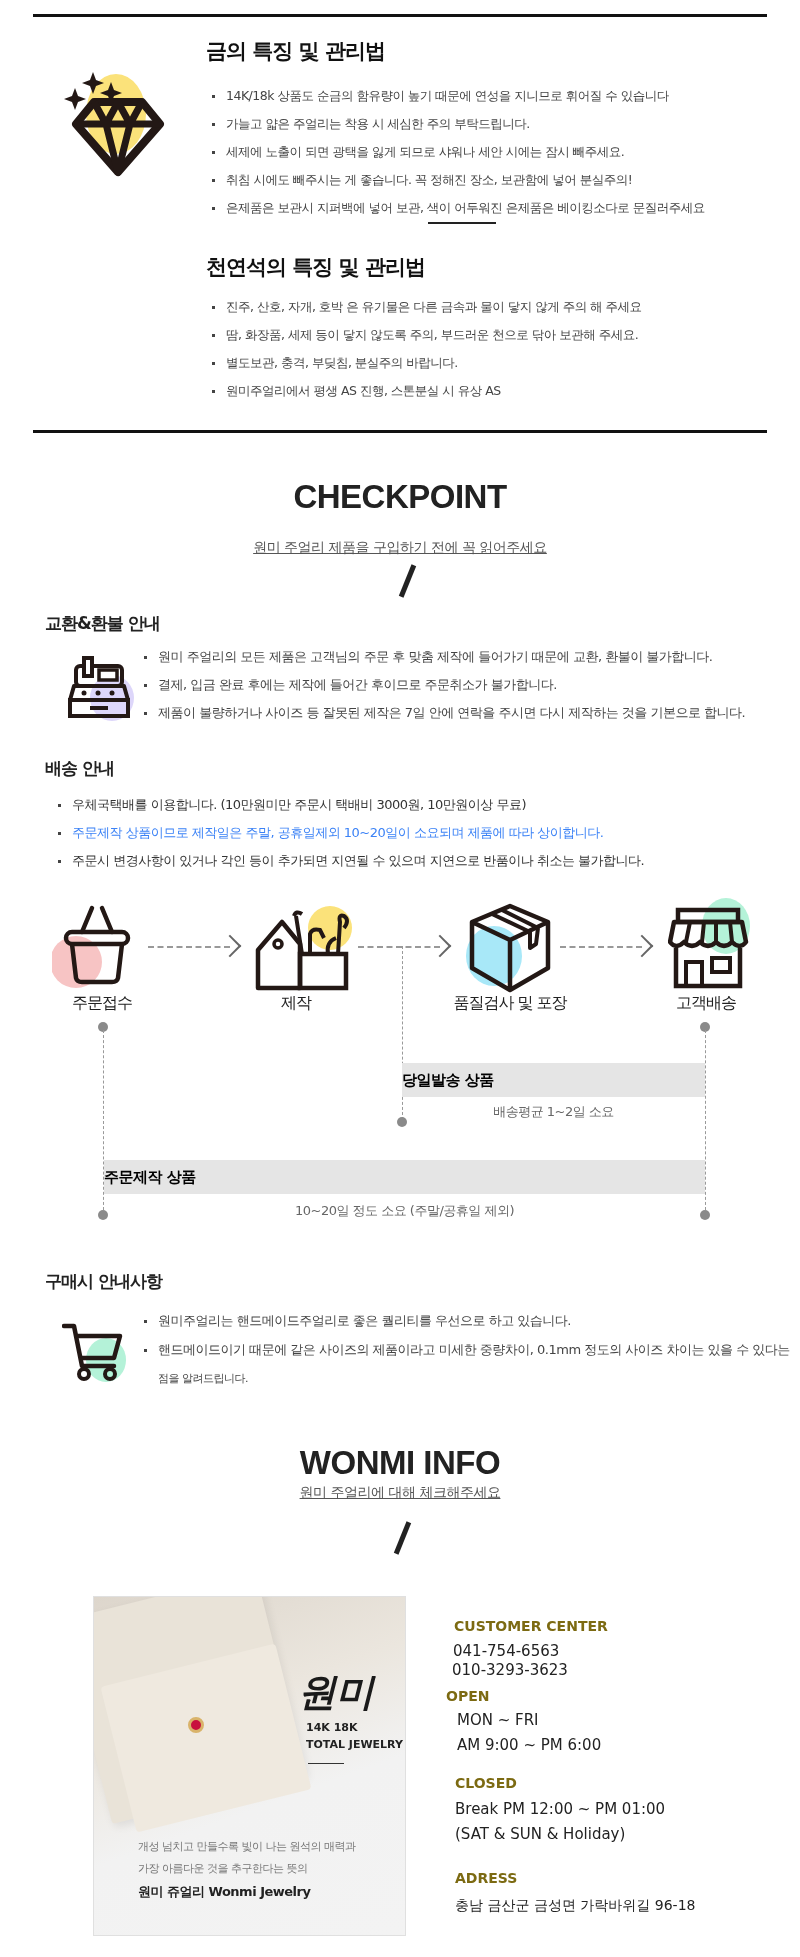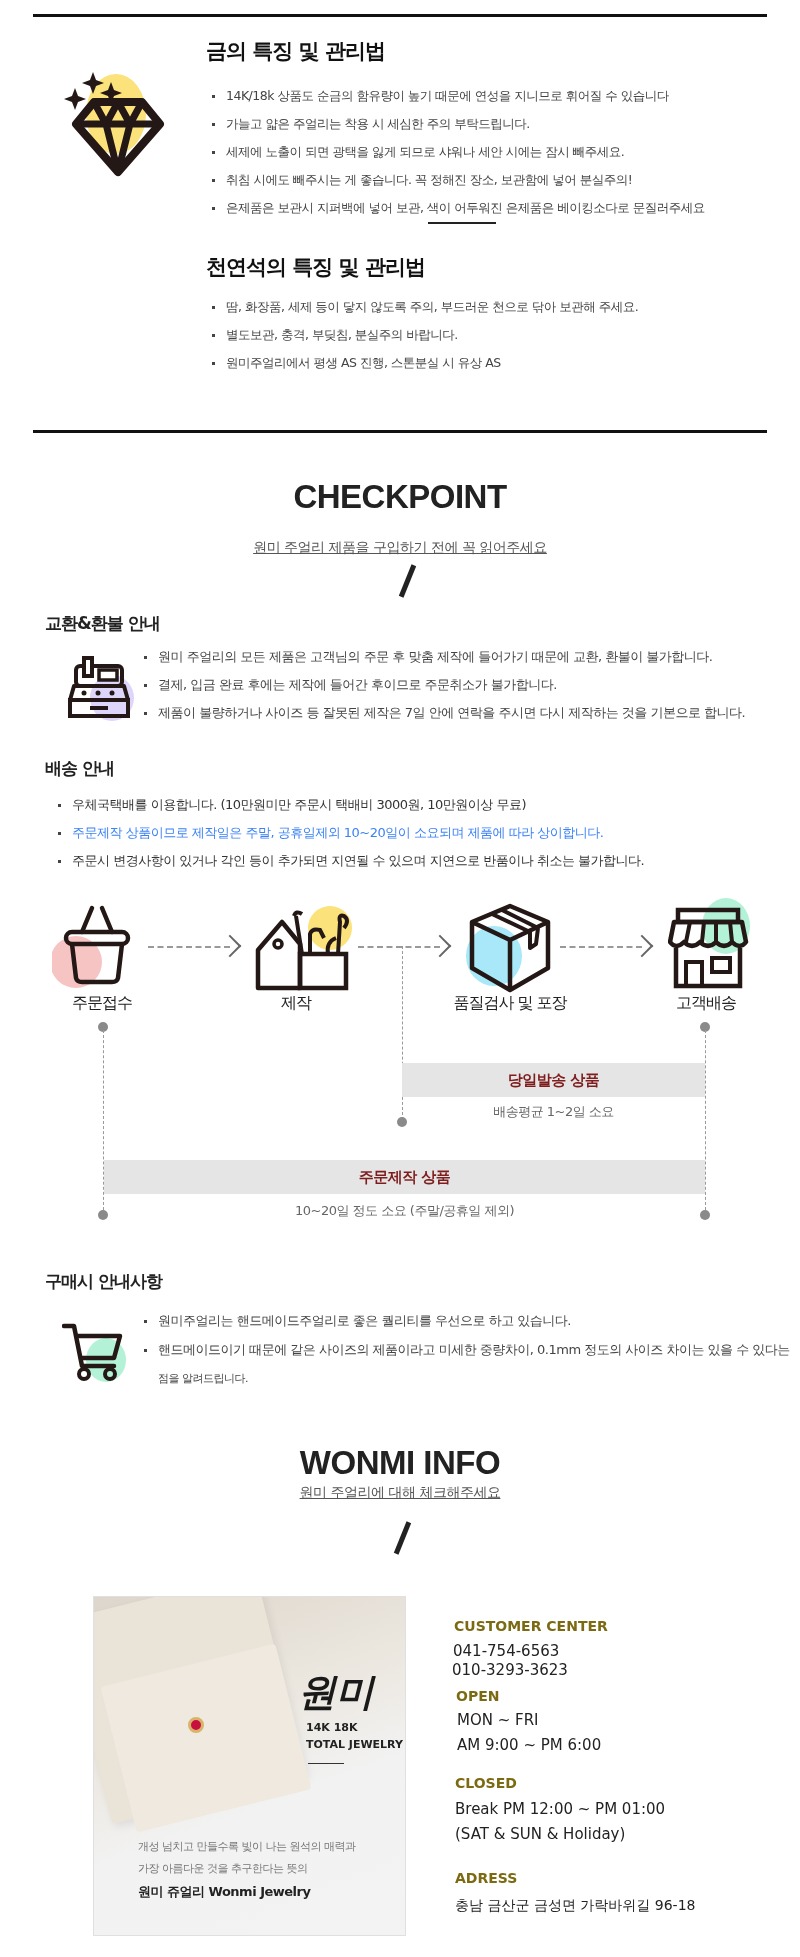--- a/index.html
+++ b/index.html
@@ -13,21 +13,21 @@
   .big-title { font-family: "Liberation Sans", sans-serif; font-weight: bold; font-size: 33px; color: #222; text-align: center; width: 800px; left: 0; letter-spacing: -0.5px; }
   .sub-title { font-size: 14px; color: #555; text-align: center; width: 800px; left: 0; }
   .sub-title span { text-decoration: underline; letter-spacing: -0.5px; }
   .slash { width: 5px; height: 34px; background: #222; transform: rotate(22deg); }
   .sec-title { font-size: 17px; font-weight: bold; color: #222; letter-spacing: -1px; }
   .step-label { font-size: 16px; font-weight: normal; color: #222; text-align: center; width: 160px; letter-spacing: -1px; }
   .dash-h { height: 0; border-top: 2px dashed #999; }
   .dash-v { width: 0; border-left: 1.5px dashed #999; }
   .dot { width: 10px; height: 10px; border-radius: 50%; background: #8a8a8a; }
   .arrow { width: 16px; height: 16px; border-top: 2.5px solid #666; border-right: 2.5px solid #666; transform: rotate(45deg); }
-  .band { background: #e5e5e5; font-weight: bold; font-size: 15px; color: #7f1d1d; text-align: center; letter-spacing: -0.5px; }
+  .band { background: #e5e5e5; font-weight: bold; font-size: 15px; color: #000000; text-align: left; letter-spacing: -0.5px; }
   .band-note { font-size: 13px; color: #666; text-align: center; letter-spacing: -0.5px; }
   .info-head { font-size: 14px; font-weight: bold; color: #7c6a12; }
   .info-val { font-size: 15px; color: #222; line-height: 25px; }
   .photo { background: linear-gradient(160deg, #ddd6cc 0%, #ebe6de 35%, #f2f2f2 60%, #f3f3f3 100%); border: 1px solid #e0e0e0; overflow: hidden; }
 </style>
 </head>
 <body>
 
 <div class="rule" style="top:14px;"></div>
 
@@ -46,20 +46,21 @@
   <li style="height:28px; line-height:28px;">14K/18k 상품도 순금의 함유량이 높기 때문에 연성을 지니므로 휘어질 수 있습니다</li>
   <li style="height:28px; line-height:28px;">가늘고 얇은 주얼리는 착용 시 세심한 주의 부탁드립니다.</li>
   <li style="height:28px; line-height:28px;">세제에 노출이 되면 광택을 잃게 되므로 샤워나 세안 시에는 잠시 빼주세요.</li>
   <li style="height:28px; line-height:28px;">취침 시에도 빼주시는 게 좋습니다. 꼭 정해진 장소, 보관함에 넣어 분실주의!</li>
   <li style="height:28px; line-height:28px;">은제품은 보관시 지퍼백에 넣어 보관, 색이 어두워진 은제품은 베이킹소다로 문질러주세요</li>
 </ul>
 <div class="abs" style="left:428px; top:222px; width:68px; height:1.5px; background:#222;"></div>
 
 <div class="abs h-title" style="left:206px; top:253px;">천연석의 특징 및 관리법</div>
 <ul class="abs bul" style="left:212px; top:293px;">
+  <li style="height:28px; line-height:28px;">진주, 산호, 자개, 호박 은 유기물은 다른 금속과 물이 닿지 않게 주의 해 주세요</li>
   <li style="height:28px; line-height:28px;">땀, 화장품, 세제 등이 닿지 않도록 주의, 부드러운 천으로 닦아 보관해 주세요.</li>
   <li style="height:28px; line-height:28px;">별도보관, 충격, 부딪침, 분실주의 바랍니다.</li>
   <li style="height:28px; line-height:28px;">원미주얼리에서 평생 AS 진행, 스톤분실 시 유상 AS</li>
 </ul>
 <div class="rule" style="top:430px;"></div>
 
 <div class="abs big-title" style="top:478px;">CHECKPOINT</div>
 <div class="abs sub-title" style="top:539px;"><span>원미 주얼리 제품을 구입하기 전에 꼭 읽어주세요</span></div>
 <div class="abs slash" style="left:405px; top:564px;"></div>
 
@@ -186,21 +187,21 @@
   <div class="abs" style="left:214px; top:166px; width:36px; height:1px; background:#333;"></div>
   <div class="abs" style="left:44px; top:242px; font-size:11px; color:#777; letter-spacing:-0.5px;">개성 넘치고 만들수록 빛이 나는 원석의 매력과</div>
   <div class="abs" style="left:44px; top:264px; font-size:11px; color:#777; letter-spacing:-0.5px;">가장 아름다운 것을 추구한다는 뜻의</div>
   <div class="abs" style="left:44px; top:286px; font-size:13px; font-weight:bold; color:#222; letter-spacing:-0.5px;">원미 쥬얼리 Wonmi Jewelry</div>
 </div>
 
 <div class="abs info-head" style="left:454px; top:1618px;">CUSTOMER CENTER</div>
 <div class="abs info-val" style="left:453px; top:1642px; line-height:19px;">041-754-6563</div>
 <div class="abs info-val" style="left:452px; top:1661px; line-height:19px;">010-3293-3623</div>
 
-<div class="abs info-head" style="left:456px; top:1688px;">OPEN</div>
+<div class="abs info-head" style="left:446px; top:1688px;">OPEN</div>
 <div class="abs info-val" style="left:457px; top:1708px;">MON ~ FRI</div>
 <div class="abs info-val" style="left:457px; top:1733px;">AM 9:00 ~ PM 6:00</div>
 
 <div class="abs info-head" style="left:455px; top:1775px;">CLOSED</div>
 <div class="abs info-val" style="left:455px; top:1797px;">Break PM 12:00 ~ PM 01:00</div>
 <div class="abs info-val" style="left:455px; top:1822px;">(SAT &amp; SUN &amp; Holiday)</div>
 
 <div class="abs info-head" style="left:455px; top:1870px;">ADRESS</div>
 <div class="abs info-val" style="left:455px; top:1893px; font-size:14px;">충남 금산군 금성면 가락바위길 96-18</div>
 

